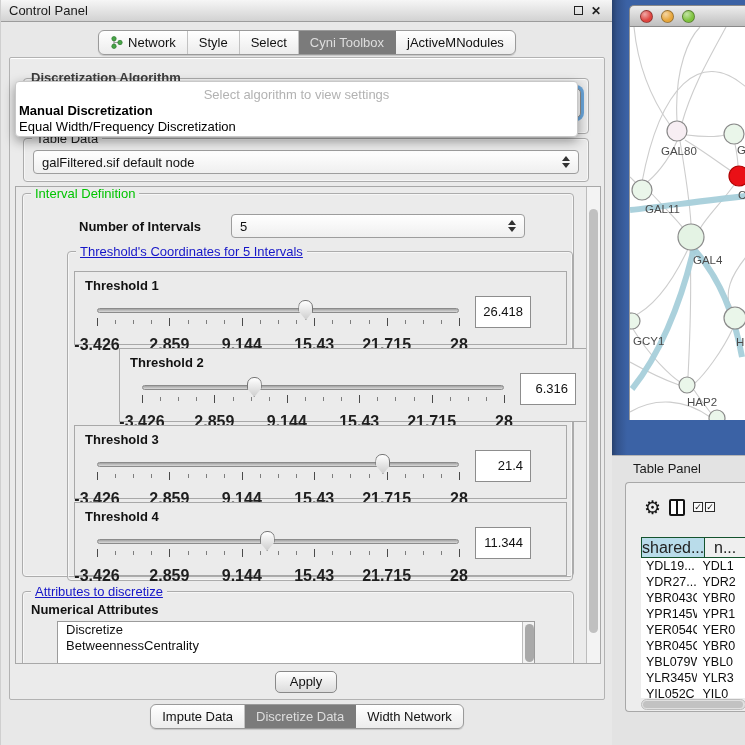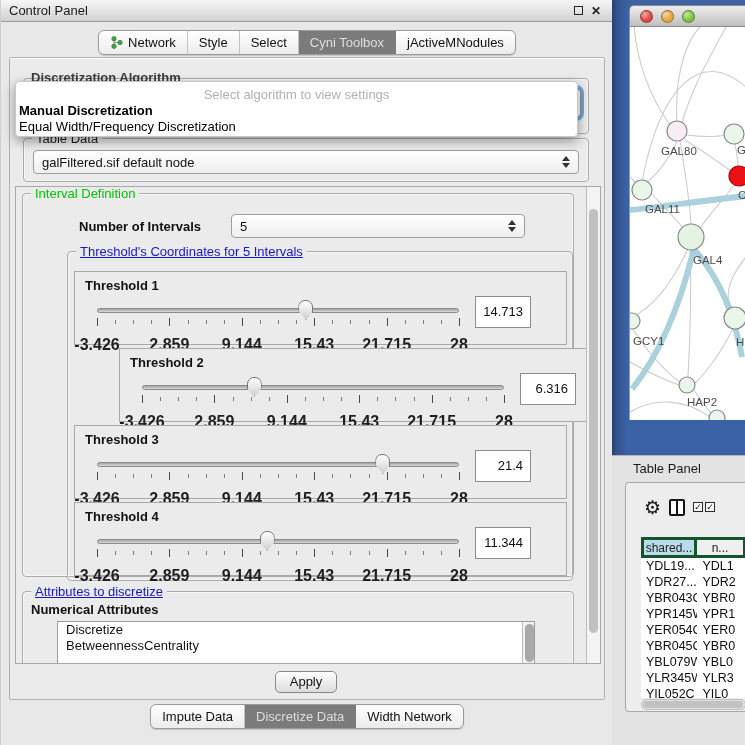--- a/index.html
+++ b/index.html
@@ -97,21 +97,21 @@
   #tablepanel-title { left:633px; top:461px; font-size:13px; color:#1a1a1a; }
   #tp-panel { left:625px; top:482px; width:120px; height:230px; background:#ededed; border:1px solid #a8a8a8; border-right:none; border-radius:4px 0 0 4px; }
   #tp-toolbar { position:absolute; left:0; top:0; width:100%; height:48px; display:flex; align-items:center; gap:8px; padding-left:18px; }
   #gear-icon { font-size:19px; color:#141414; line-height:19px; }
   #split-icon { width:16px; height:17px; border:2px solid #141414; border-radius:2px; position:relative; background:#fff; }
   #split-icon::after { content:""; position:absolute; left:5px; top:0; width:2px; height:100%; background:#141414; }
   .chk { width:10px; height:10px; border:1.5px solid #2a2a2a; background:#fafafa; font-size:9px; line-height:8px; text-align:center; color:#111; }
   #tp-checks { display:flex; gap:2px; }
   #tp-table { position:absolute; left:15px; top:54px; width:105px; overflow:hidden; }
   .tp-hrow { display:flex; height:21px; }
-  .tp-hcell { border:3px solid #14532d; font-size:12px; display:flex; align-items:center; justify-content:center; color:#222; }
+  .tp-hcell { border:1px solid #14532d; font-size:16px; display:flex; align-items:center; justify-content:center; color:#222; }
   .tp-hcell.c1 { width:68px; background:#b9dcea; }
   .tp-hcell.c2 { width:60px; background:#efefef; border-left:none; }
   #tp-rows { height:140px; overflow:hidden; background:#fff; }
   .tp-row { display:flex; height:16px; line-height:16px; font-size:12.5px; color:#0d0d0d; }
   .tp-cell { padding-left:5px; white-space:nowrap; overflow:hidden; }
   .tp-cell.c1 { width:70px; }
   .tp-cell.c2 { width:60px; }
   #tp-hscroll { position:absolute; left:15px; top:216px; width:105px; height:11px; background:#e0e0e0; border:1px solid #bdbdbd; border-radius:6px; }
   #tp-hscroll .hthumb { position:absolute; left:1px; top:1px; width:100px; height:7px; background:#c2c2c2; border-radius:4px; }
 </style>
@@ -222,21 +222,21 @@
                   <div class="tick" style="left: 100%;"></div>
                   <div class="ticklabel" style="left: 0%;">-3.426</div>
                   <div class="ticklabel" style="left: 20%;">2.859</div>
                   <div class="ticklabel" style="left: 40%;">9.144</div>
                   <div class="ticklabel" style="left: 60%;">15.43</div>
                   <div class="ticklabel" style="left: 80%;">21.715</div>
                   <div class="ticklabel" style="left: 100%;">28</div>
                 </div>
                 <div class="thumb" style="left: 57.7197%;"></div>
               </div>
-              <div class="value-box">14.713</div>
+              <div class="value-box">26.418</div>
             </div>
             <div class="threshold-panel" style="top: 96px; margin-left: 45px;">
               <div class="t-label">Threshold 2</div>
               <div class="slider">
                 <div class="track"></div>
                 <div class="ticks">
                   <div class="tick" style="left: 0%;"></div>
                   <div class="tick minor" style="left: 5%;"></div>
                   <div class="tick minor" style="left: 10%;"></div>
                   <div class="tick minor" style="left: 15%;"></div>

